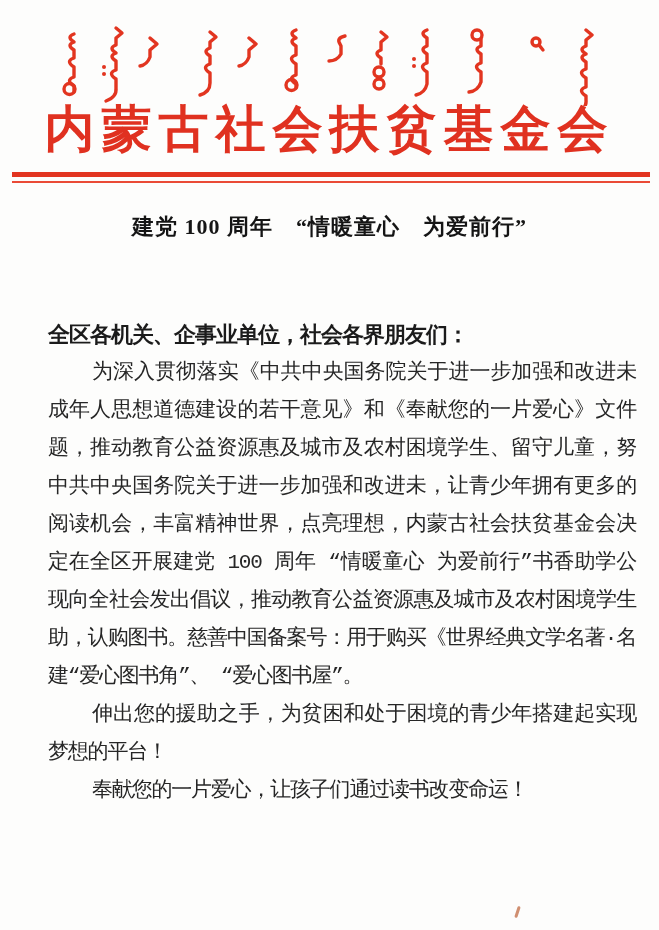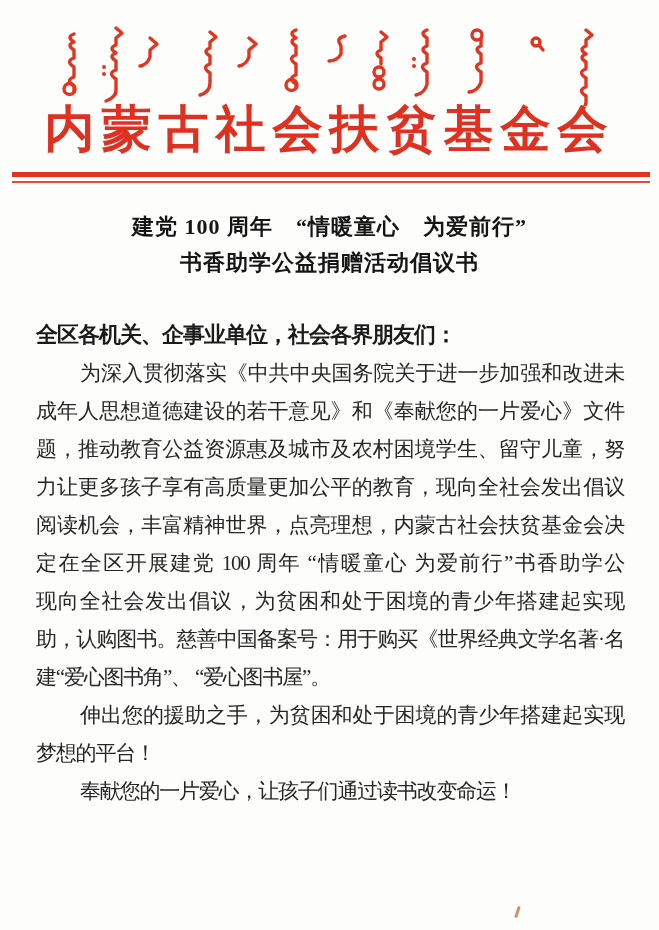--- a/index.html
+++ b/index.html
@@ -27,32 +27,33 @@
   .rule-thin {position:absolute;top:181px;left:12px;width:638px;height:2px;background:#ea4a36;}
   
   .doc-title{
     position:absolute;top:209px;left:0;width:659px;
     text-align:center;color:#151515;
     font-weight:700;font-size:22px;line-height:36px;
     letter-spacing:1px;white-space:nowrap;
   }
   
   .body-block{
-    position:absolute;top:316px;left:36px;width:588px;
+    position:absolute;top:316px;left:48px;width:588px;
     color:#262626;font-size:21px;line-height:38px;
   }
   .salutation{
     font-family:"Liberation Sans","DejaVu Sans",sans-serif;
     font-weight:700;color:#1b1b1b;
     font-size:22px;letter-spacing:-1px;
     white-space:nowrap;
   }
   .bline{
     letter-spacing:-1.2px;
     text-justify:inter-character;
+    font-family:Liberation Mono, monospace;
   }
   .bline.fill{text-align:justify;text-align-last:justify;}
   .bline.end{text-align:right;text-align-last:left;}
   .bline.indent{text-indent:44px;}
   
   .scan-speck{
     position:absolute;left:516px;top:906px;width:3px;height:12px;
     background:#c4734d;transform:rotate(18deg);border-radius:2px;opacity:.8;
   }
 </style>
@@ -100,33 +101,32 @@
     </g>
   </svg>
 
   <h1 class="org-name">内蒙古社会扶贫基金会</h1>
 
   <div class="rule-thick"></div>
   <div class="rule-thin"></div>
 
   <div class="doc-title">
     <div>建党 100 周年　“情暖童心　为爱前行”</div>
-    <div>书香助学公益捐赠活动倡议书</div>
   </div>
 
   <div class="body-block">
     <div class="salutation">全区各机关、企事业单位，社会各界朋友们：</div>
     <div id="body-lines">
         <div class="bline indent fill">为深入贯彻落实《中共中央国务院关于进一步加强和改进未</div>
         <div class="bline fill">成年人思想道德建设的若干意见》和《奉献您的一片爱心》文件</div>
         <div class="bline fill">题，推动教育公益资源惠及城市及农村困境学生、留守儿童，努</div>
-        <div class="bline fill">力让更多孩子享有高质量更加公平的教育，现向全社会发出倡议</div>
+        <div class="bline fill">中共中央国务院关于进一步加强和改进未，让青少年拥有更多的</div>
         <div class="bline fill">阅读机会，丰富精神世界，点亮理想，内蒙古社会扶贫基金会决</div>
         <div class="bline fill">定在全区开展建党 100 周年 “情暖童心 为爱前行”书香助学公</div>
-        <div class="bline fill">现向全社会发出倡议，为贫困和处于困境的青少年搭建起实现</div>
+        <div class="bline fill">现向全社会发出倡议，推动教育公益资源惠及城市及农村困境学生</div>
         <div class="bline fill">助，认购图书。慈善中国备案号：用于购买《世界经典文学名著·名</div>
         <div class="bline end">建“爱心图书角”、 “爱心图书屋”。</div>
         <div class="bline indent fill">伸出您的援助之手，为贫困和处于困境的青少年搭建起实现</div>
         <div class="bline end">梦想的平台！</div>
         <div class="bline indent end">奉献您的一片爱心，让孩子们通过读书改变命运！</div>
       </div>
   </div>
 
   <div class="scan-speck"></div>
 

